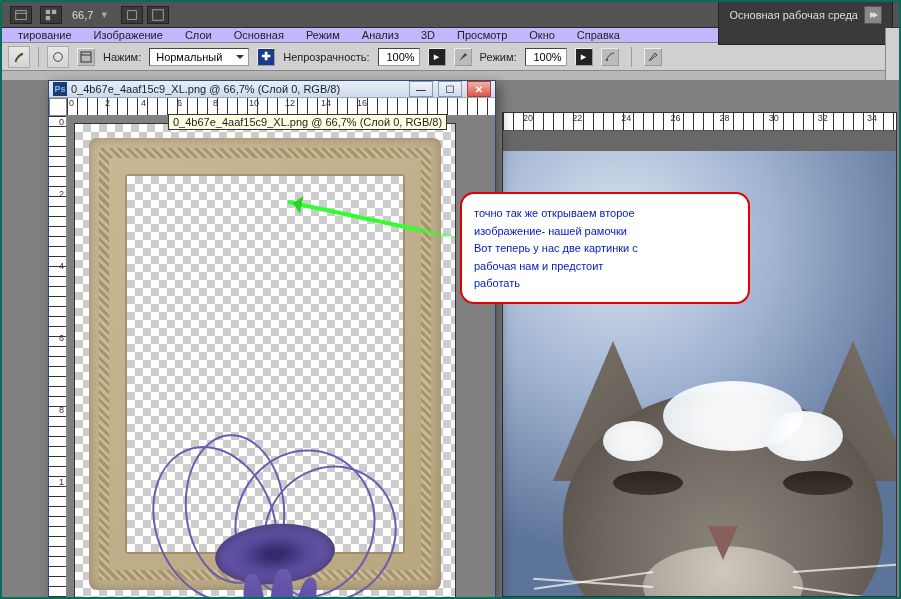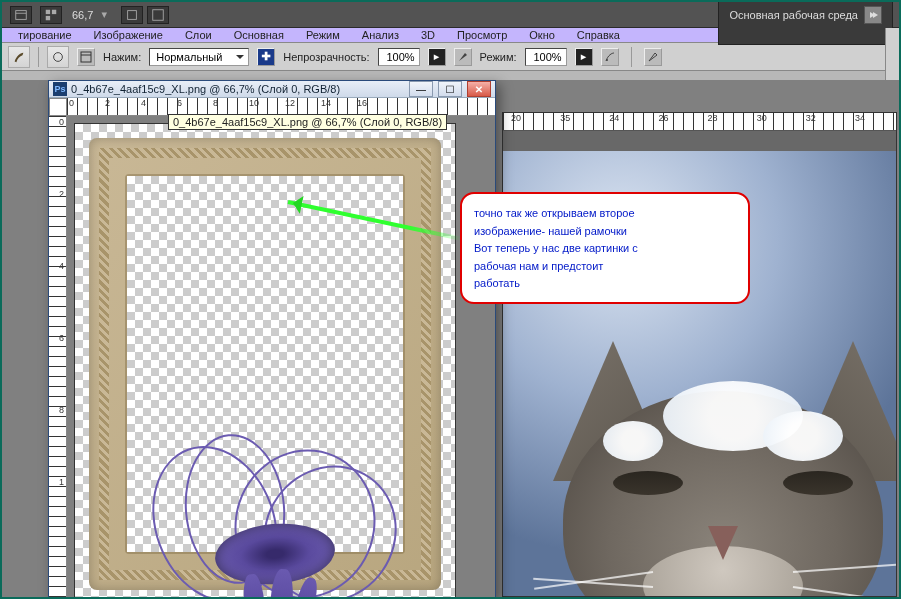--- a/index.html
+++ b/index.html
@@ -28,21 +28,21 @@
 
 .workspace { position: absolute; top: 78px; left: 0; right: 0; bottom: 0; background: #808080; }
 
 
 .toolbox { position: absolute; left: 0; top: 78px; width: 12px; bottom: 0; background: #d0d0d0; border-right: 1px solid #888; }
 
 
 .doc-cat { position: absolute; left: 500px; top: 110px; right: 2px; bottom: 0; background: #686868; border: 1px solid #333; }
 .doc-cat .tabbar { height: 20px; background: #686868; color: #ddd; padding: 2px 8px; border-bottom: 1px solid #333; display:flex; align-items:center; }
 .doc-cat .ruler-h { height: 18px; background: #fff; border-bottom: 1px solid #555; background-image: repeating-linear-gradient(to right, #333 0 1px, transparent 1px 10px); display:flex; }
-.doc-cat .ruler-h span { width: 50px; font-size: 9px; color: #333; padding-left: 8px; }
+.doc-cat .ruler-h span { width: 50px; font-size: 9px; color: #333; padding-left: 20px; }
 .doc-cat .canvas-cat { position: absolute; top: 38px; left: 0; right: 0; bottom: 0; background: #8b9db9; overflow: hidden; }
 
 
 .cat-img { position: absolute; inset: 0; background: radial-gradient(circle at 30% 20%, #dce5f2 0%, #9fb2d0 35%, #5d7499 70%); }
 .cat-head { position: absolute; left: 20px; top: 180px; width: 420px; height: 320px; }
 .cat-face { position: absolute; left: 40px; top: 60px; width: 320px; height: 260px; background: radial-gradient(ellipse at 50% 60%, #8a837a 0%, #6f6860 50%, #4a443e 100%); border-radius: 50% 50% 45% 45%; }
 .cat-ear-l { position: absolute; left: 30px; top: 10px; width: 120px; height: 140px; background: linear-gradient(135deg, #7a736a, #5a544c); clip-path: polygon(50% 0, 100% 100%, 0 100%); border-radius: 20% 20% 0 0; }
 .cat-ear-r { position: absolute; right: 30px; top: 10px; width: 120px; height: 140px; background: linear-gradient(225deg, #7a736a, #5a544c); clip-path: polygon(50% 0, 100% 100%, 0 100%); }
 .cat-eye-l, .cat-eye-r { position: absolute; top: 140px; width: 70px; height: 24px; background: linear-gradient(#2a2620, #3a342c); border-radius: 50%; }
 .cat-eye-l { left: 90px; } .cat-eye-r { right: 90px; }
@@ -209,21 +209,21 @@
 </div>
 
 <div class="side-sliver"></div>
 <div class="toolbox"></div>
 
 <div class="workspace"></div>
 
 <div class="doc-cat">
   <div class="ruler-h">
     <span>20</span>
-    <span>35</span>
+    <span>22</span>
     <span>24</span>
     <span>26</span>
     <span>28</span>
     <span>30</span>
     <span>32</span>
     <span>34</span>
   </div>
   <div class="canvas-cat">
     <div class="cat-img">
       <div class="cat-head">

